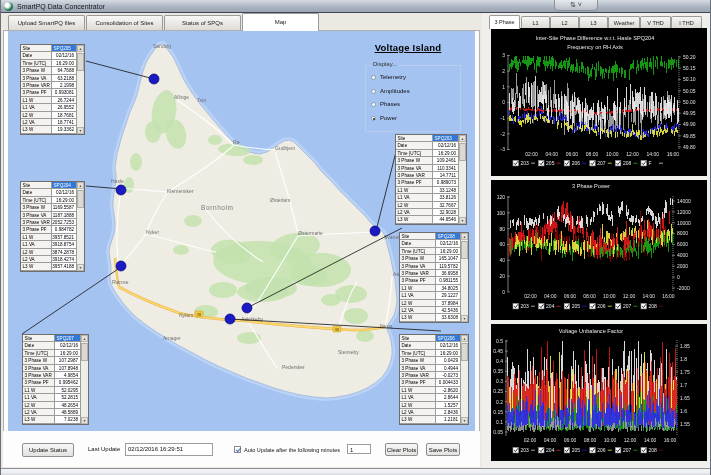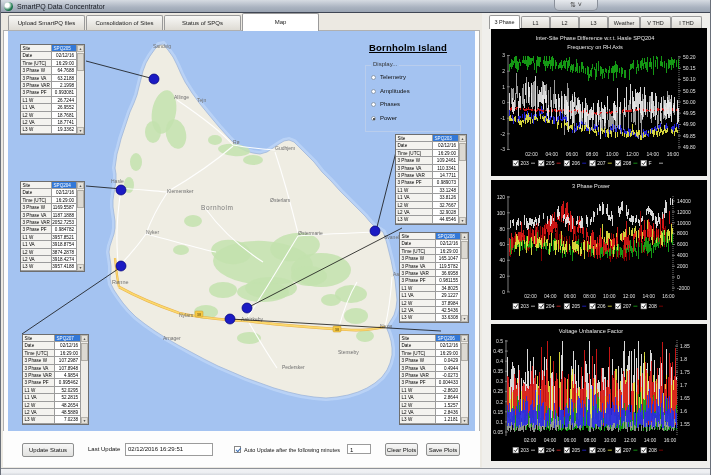--- a/index.html
+++ b/index.html
@@ -473,21 +473,21 @@
       <div class="trw">
         <div class="tl" style="width:36px">L3 W</div>
         <div class="tv">1.2181</div>
       </div>
       <div class="sb">
         <div class="sau">▲</div>
         <div class="sth"></div>
         <div class="sad">▼</div>
       </div>
     </div>
-  <div id="bigtitle">Bornholm Island</div>
+  <div id="bigtitle">Voltage Island</div>
   <div id="dispbox"></div>
     <div id="displab">Display...</div>
   <div class="radio" style="left:370px;top:75px"></div>
     <div class="rlab" style="left:379px;top:74px">Telemetry</div>
   <div class="radio" style="left:370px;top:89px"></div>
     <div class="rlab" style="left:379px;top:88px">Amplitudes</div>
   <div class="radio" style="left:370px;top:102px"></div>
     <div class="rlab" style="left:379px;top:101px">Phases</div>
   <div class="radio on" style="left:370px;top:116px"></div>
     <div class="rlab" style="left:379px;top:115px">Power</div>

